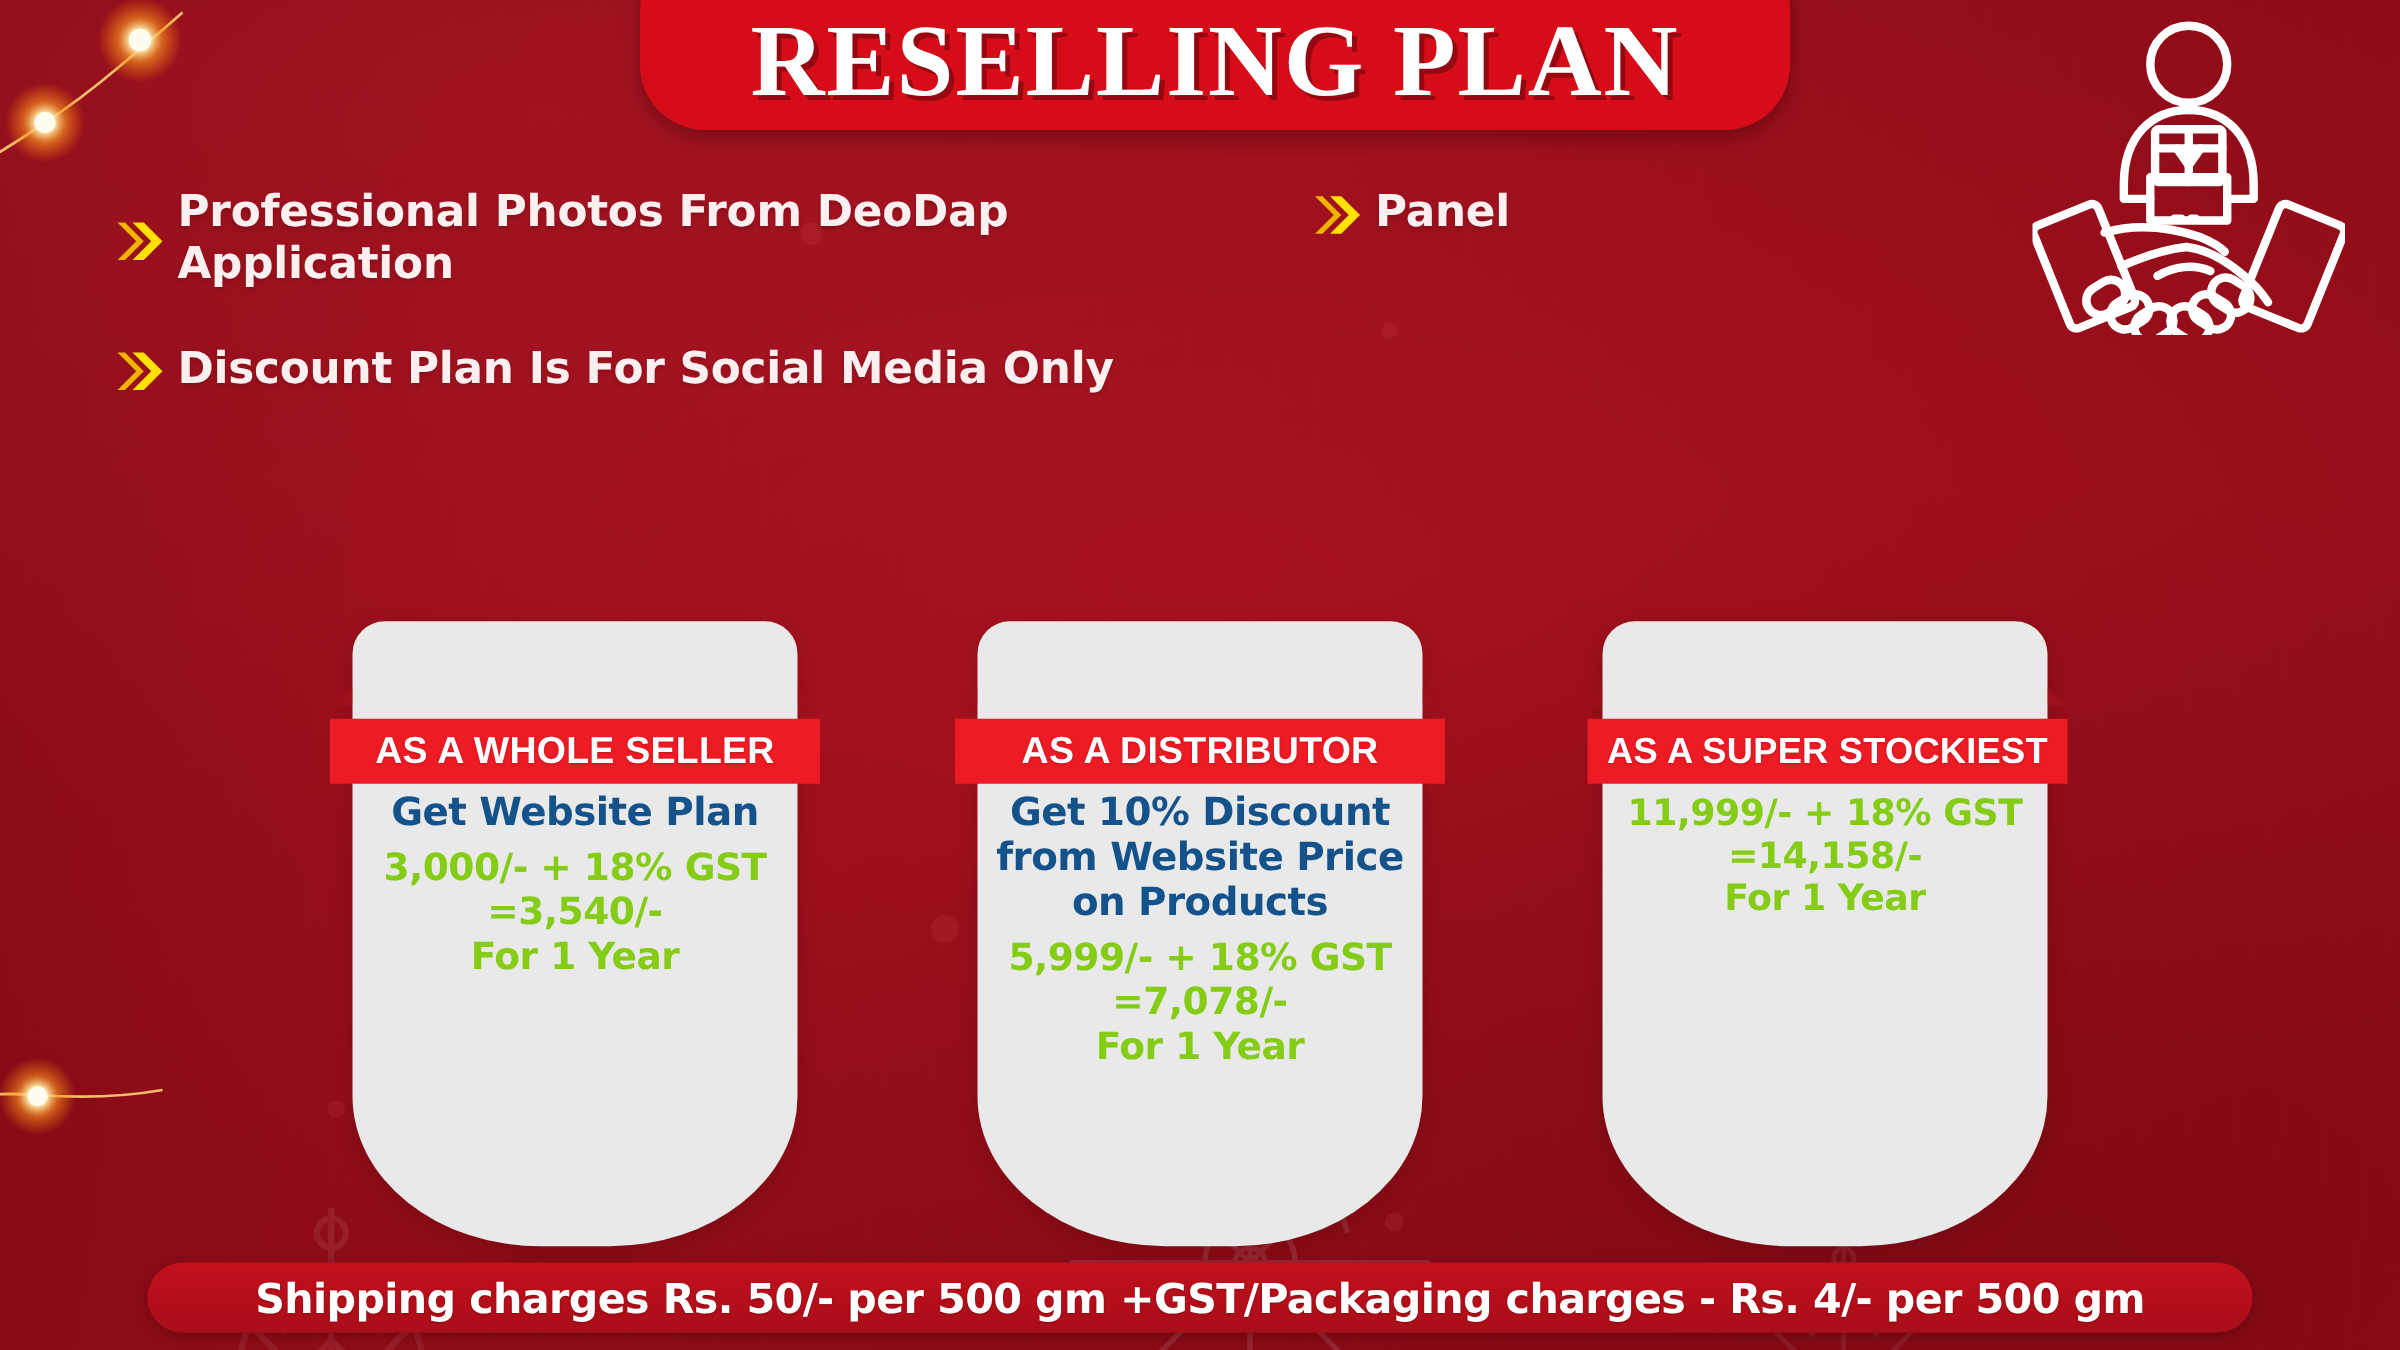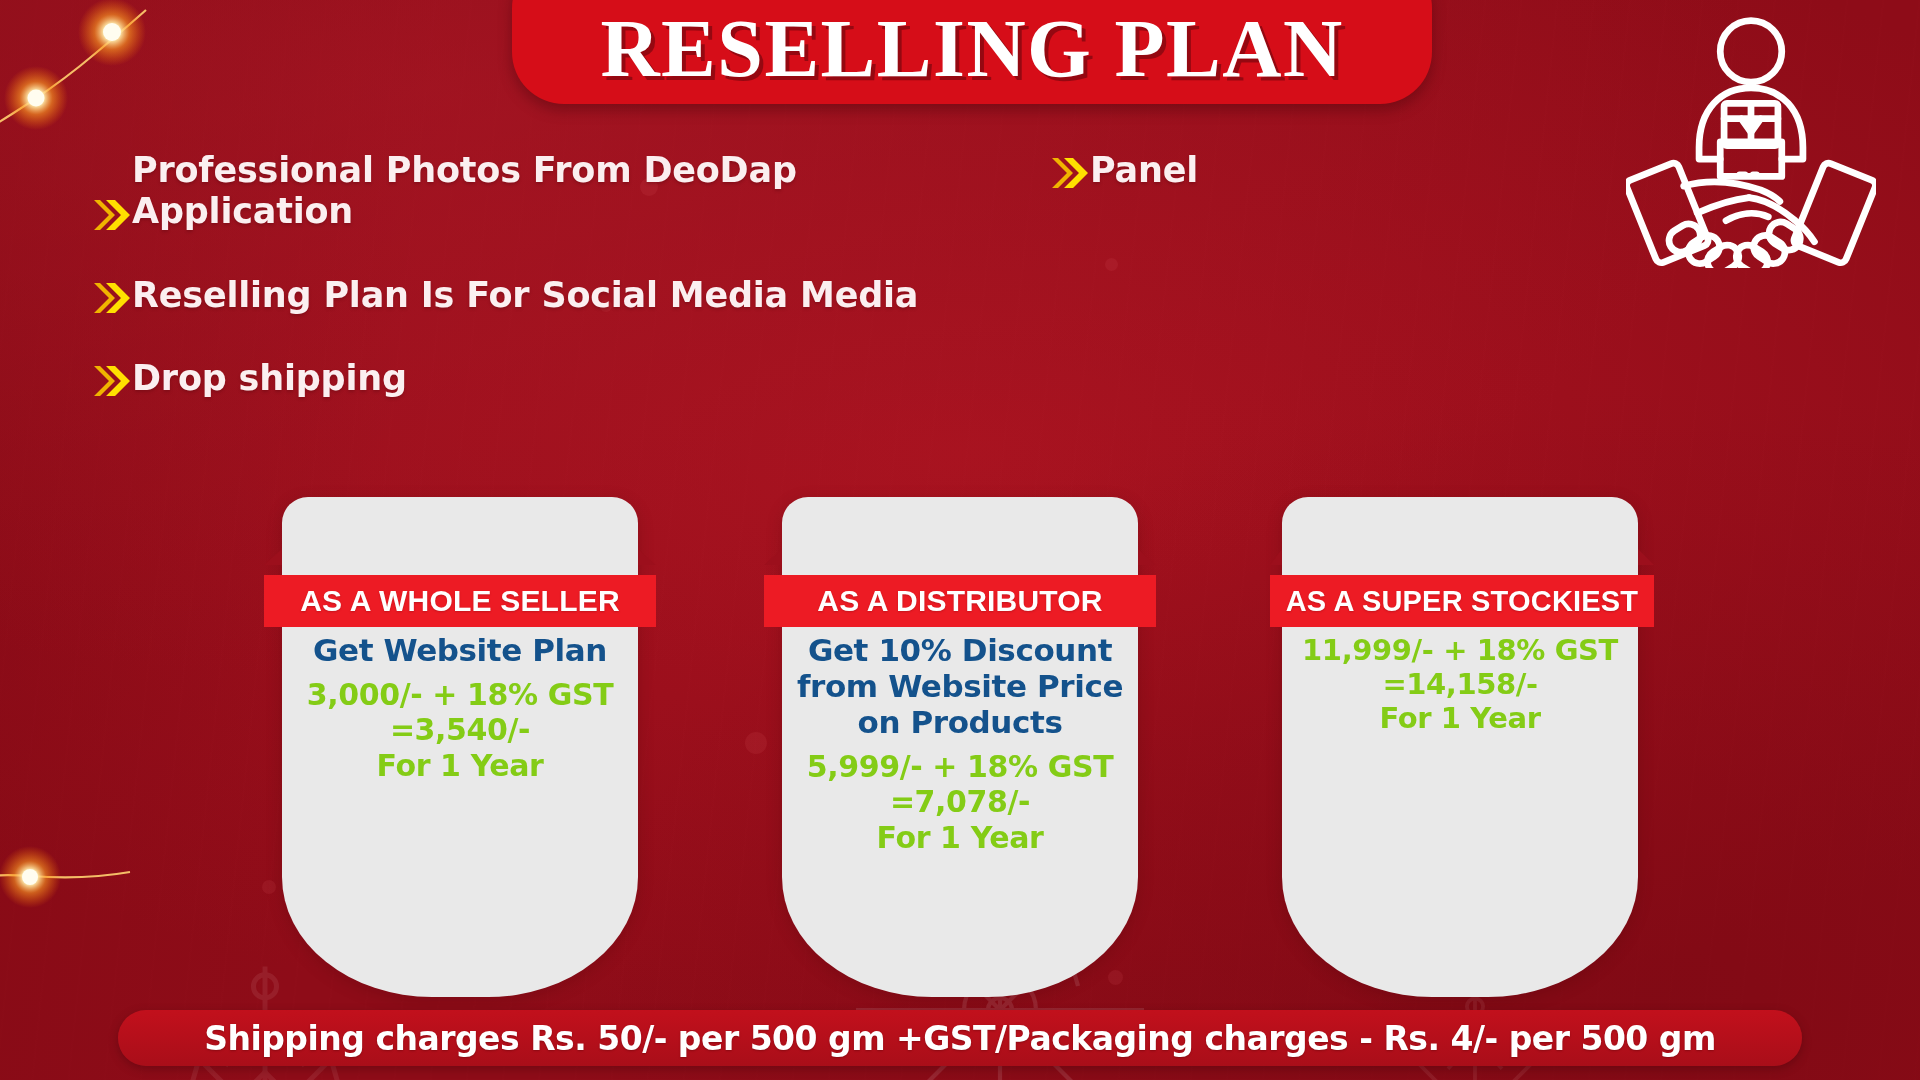--- a/index.html
+++ b/index.html
@@ -60,21 +60,21 @@
     color:#fff;
     text-shadow:4px 4px 0 rgba(96,5,12,.55);
     white-space:nowrap;
     line-height:1;
   }
 
   
   .bullets{position:absolute;}
   #bullets-left{left:92px;top:150px;width:930px;}
   #bullets-right{left:1050px;top:150px;width:790px;}
-  .bullet{display:flex;align-items:flex-end;margin-bottom:42px;}
+  .bullet{display:flex;align-items:center;gap:10px;margin-bottom:42px;}
   .bullet .chev{flex:0 0 auto;margin-top:3px;}
   .bullet .chev svg{display:block;}
   .bullet .btxt{
     font-family:"DejaVu Sans","Liberation Sans",sans-serif;
     font-weight:bold;
     font-size:35px;
     line-height:1.18;
     color:#fbeff0;
     letter-spacing:-.2px;
     text-shadow:0 2px 3px rgba(80,5,12,.30);
@@ -303,30 +303,21 @@
     <span class="btxt">Professional Photos From DeoDap
 Application</span>
   </div>
   <div class="bullet" style="margin-top:8px;">
     <span class="chev">
       <svg width="40" height="36" viewBox="0 0 40 36">
         <path d="M2 3 L17 18 L2 33 L8 33 L23 18 L8 3 Z" fill="#f0b400"></path>
         <path d="M14 3 L29 18 L14 33 L23 33 L38 18 L23 3 Z" fill="#ffe000"></path>
       </svg>
     </span>
-    <span class="btxt">Reselling Plan Is For Social Media Media</span>
-  </div>
-  <div class="bullet" style="margin-top:16px;">
-    <span class="chev">
-      <svg width="40" height="36" viewBox="0 0 40 36">
-        <path d="M2 3 L17 18 L2 33 L8 33 L23 18 L8 3 Z" fill="#f0b400"></path>
-        <path d="M14 3 L29 18 L14 33 L23 33 L38 18 L23 3 Z" fill="#ffe000"></path>
-      </svg>
-    </span>
-    <span class="btxt">Drop shipping</span>
+    <span class="btxt">Discount Plan Is For Social Media Only</span>
   </div>
 </div>
 
 <div class="bullets" id="bullets-right">
   <div class="bullet">
     <span class="chev">
       <svg width="40" height="36" viewBox="0 0 40 36">
         <path d="M2 3 L17 18 L2 33 L8 33 L23 18 L8 3 Z" fill="#f0b400"></path>
         <path d="M14 3 L29 18 L14 33 L23 33 L38 18 L23 3 Z" fill="#ffe000"></path>
       </svg>

